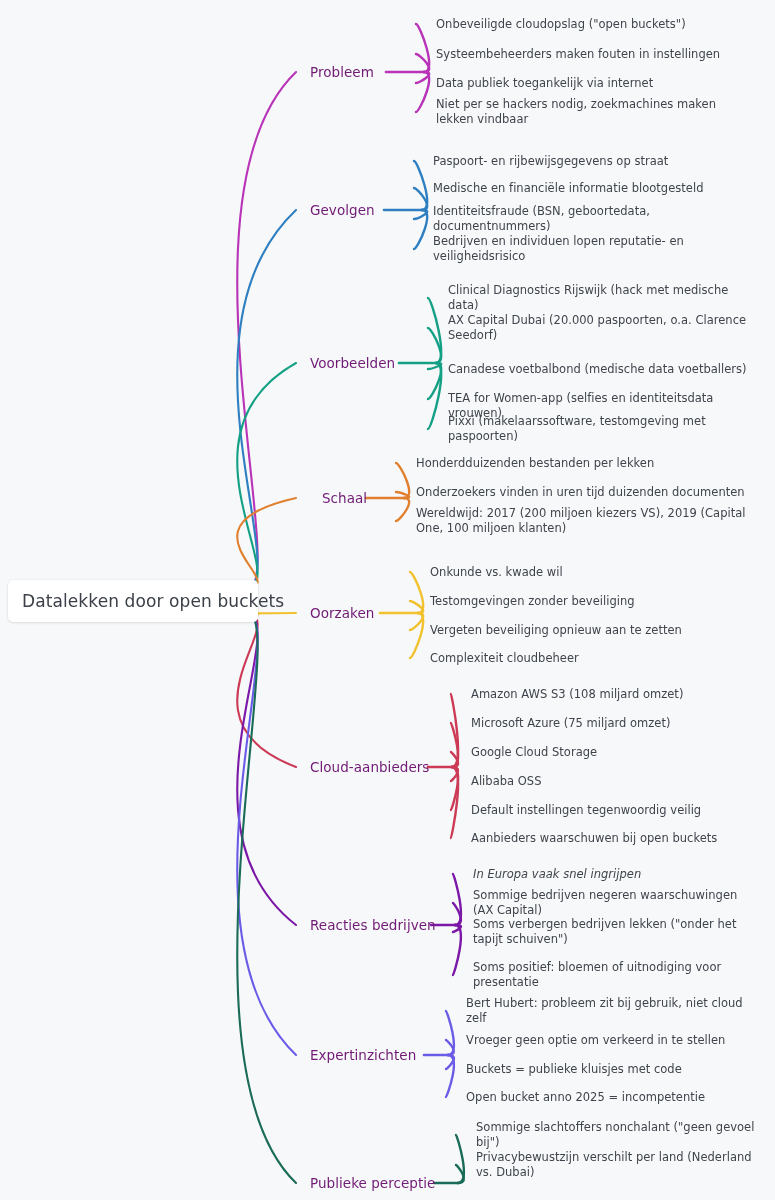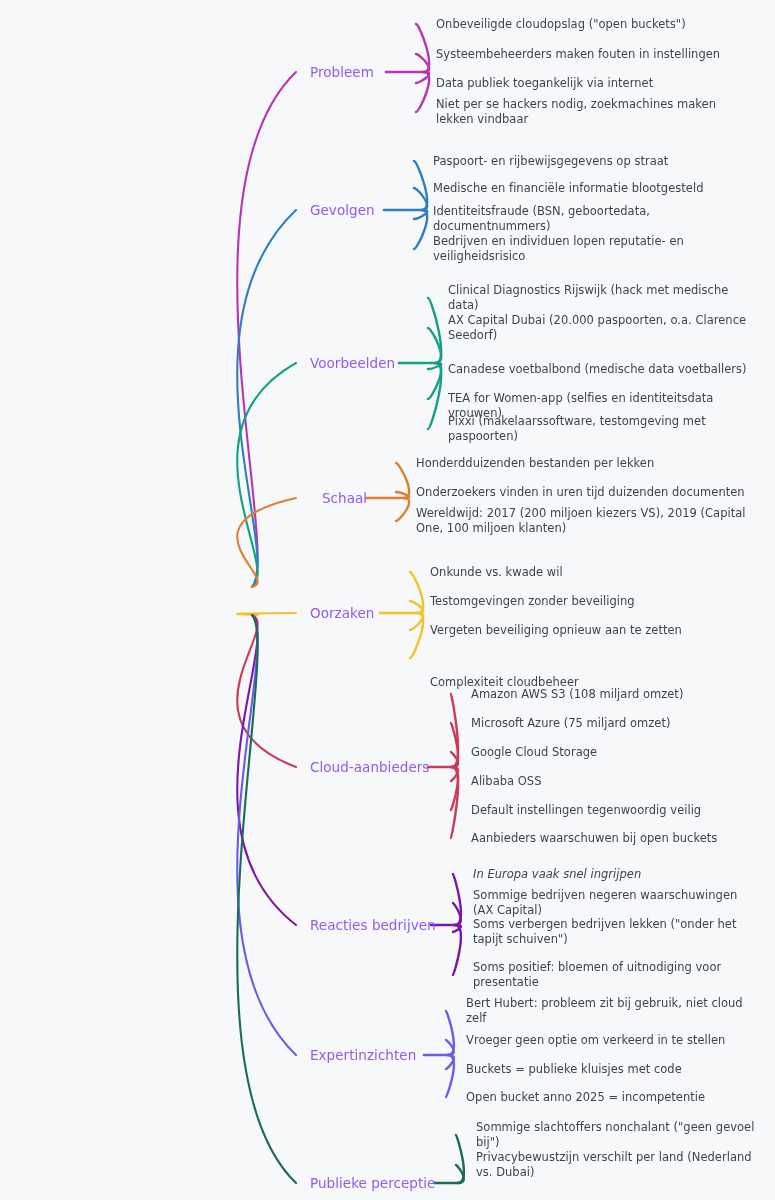--- a/index.html
+++ b/index.html
@@ -36,21 +36,21 @@
   .root-label {
     font-size: 17px;
     color: #3b4048;
     letter-spacing: 0.1px;
     white-space: nowrap;
     font-family: "DejaVu Sans", sans-serif;
   }
   .branch-label {
     position: absolute;
     font-size: 13.5px;
-    color: #8b5cf6;
+    color: #701a75;
     white-space: nowrap;
     transform: translateY(-50%);
     z-index: 4;
     letter-spacing: 0.05px;
   }
   .leaf-label {
     position: absolute;
     font-size: 11.5px;
     color: #3f444c;
     line-height: 15px;
@@ -117,20 +117,23 @@
       <path d="M 424 1055 L 448 1055" stroke="#6b5ce8" stroke-width="2.6" fill="none" stroke-linecap="round"></path>
       <path d="M 448 1055 C 462 1055, 446.9 1011, 446 1011" stroke="#6b5ce8" stroke-width="2.4" fill="none" stroke-linecap="round"></path>
       <path d="M 448 1055 C 462 1055, 446.9 1040, 446 1040" stroke="#6b5ce8" stroke-width="2.4" fill="none" stroke-linecap="round"></path>
       <path d="M 448 1055 C 462 1055, 446.9 1069, 446 1069" stroke="#6b5ce8" stroke-width="2.4" fill="none" stroke-linecap="round"></path>
       <path d="M 448 1055 C 462 1055, 446.9 1097, 446 1097" stroke="#6b5ce8" stroke-width="2.4" fill="none" stroke-linecap="round"></path>
       <path d="M 252 615 C 282 646.5, 176 1067.5, 296 1183" stroke="#1a6b57" stroke-width="2.1" fill="none" stroke-linecap="round"></path>
       <path d="M 434 1183 L 458 1183" stroke="#1a6b57" stroke-width="2.6" fill="none" stroke-linecap="round"></path>
       <path d="M 458 1183 C 472 1183, 456.9 1135, 456 1135" stroke="#1a6b57" stroke-width="2.4" fill="none" stroke-linecap="round"></path>
       <path d="M 458 1183 C 472 1183, 456.9 1165, 456 1165" stroke="#1a6b57" stroke-width="2.4" fill="none" stroke-linecap="round"></path>
     </svg>
+  <div class="root-node" style="left: 8px; top: 580px; width: 250px; height: 42px;">
+    <span class="root-label">Datalekken door open buckets</span>
+  </div>
   <div id="labels">
       <div class="branch-label" style="left: 310px; top: 72px;">Probleem</div>
       <div class="leaf-label one-line" style="left: 436px; top: 24px; max-width: 319px;">Onbeveiligde cloudopslag ("open buckets")</div>
       <div class="leaf-label one-line" style="left: 436px; top: 54px; max-width: 319px;">Systeembeheerders maken fouten in instellingen</div>
       <div class="leaf-label one-line" style="left: 436px; top: 83px; max-width: 319px;">Data publiek toegankelijk via internet</div>
       <div class="leaf-label two-line" style="left: 436px; top: 112px; max-width: 319px;">Niet per se hackers nodig, zoekmachines maken lekken vindbaar</div>
       <div class="branch-label" style="left: 310px; top: 210px;">Gevolgen</div>
       <div class="leaf-label one-line" style="left: 433px; top: 161px; max-width: 322px;">Paspoort- en rijbewijsgegevens op straat</div>
       <div class="leaf-label one-line" style="left: 433px; top: 188px; max-width: 322px;">Medische en financiële informatie blootgesteld</div>
       <div class="leaf-label one-line" style="left: 433px; top: 219px; max-width: 322px;">Identiteitsfraude (BSN, geboortedata, documentnummers)</div>
@@ -142,21 +145,21 @@
       <div class="leaf-label one-line" style="left: 448px; top: 406px; max-width: 307px;">TEA for Women-app (selfies en identiteitsdata vrouwen)</div>
       <div class="leaf-label one-line" style="left: 448px; top: 429px; max-width: 307px;">Pixxi (makelaarssoftware, testomgeving met paspoorten)</div>
       <div class="branch-label" style="left: 322px; top: 498px;">Schaal</div>
       <div class="leaf-label one-line" style="left: 416px; top: 463px; max-width: 339px;">Honderdduizenden bestanden per lekken</div>
       <div class="leaf-label one-line" style="left: 416px; top: 492px; max-width: 339px;">Onderzoekers vinden in uren tijd duizenden documenten</div>
       <div class="leaf-label two-line" style="left: 416px; top: 521px; max-width: 339px;">Wereldwijd: 2017 (200 miljoen kiezers VS), 2019 (Capital One, 100 miljoen klanten)</div>
       <div class="branch-label" style="left: 310px; top: 613px;">Oorzaken</div>
       <div class="leaf-label one-line" style="left: 430px; top: 572px; max-width: 325px;">Onkunde vs. kwade wil</div>
       <div class="leaf-label one-line" style="left: 430px; top: 601px; max-width: 325px;">Testomgevingen zonder beveiliging</div>
       <div class="leaf-label one-line" style="left: 430px; top: 630px; max-width: 325px;">Vergeten beveiliging opnieuw aan te zetten</div>
-      <div class="leaf-label one-line" style="left: 430px; top: 658px; max-width: 325px; margin-top: 24px;">Complexiteit cloudbeheer</div>
+      <div class="leaf-label one-line" style="left: 430px; top: 658px; max-width: 325px;">Complexiteit cloudbeheer</div>
       <div class="branch-label" style="left: 310px; top: 767px;">Cloud-aanbieders</div>
       <div class="leaf-label one-line" style="left: 471px; top: 694px; max-width: 284px;">Amazon AWS S3 (108 miljard omzet)</div>
       <div class="leaf-label one-line" style="left: 471px; top: 723px; max-width: 284px;">Microsoft Azure (75 miljard omzet)</div>
       <div class="leaf-label one-line" style="left: 471px; top: 752px; max-width: 284px;">Google Cloud Storage</div>
       <div class="leaf-label one-line" style="left: 471px; top: 781px; max-width: 284px;">Alibaba OSS</div>
       <div class="leaf-label one-line" style="left: 471px; top: 810px; max-width: 284px;">Default instellingen tegenwoordig veilig</div>
       <div class="leaf-label one-line" style="left: 471px; top: 838px; max-width: 284px;">Aanbieders waarschuwen bij open buckets</div>
       <div class="branch-label" style="left: 310px; top: 925px;">Reacties bedrijven</div>
       <div class="leaf-label one-line" style="left: 473px; top: 874px; max-width: 282px; font-style: italic;">In Europa vaak snel ingrijpen</div>
       <div class="leaf-label one-line" style="left: 473px; top: 903px; max-width: 282px;">Sommige bedrijven negeren waarschuwingen (AX Capital)</div>

